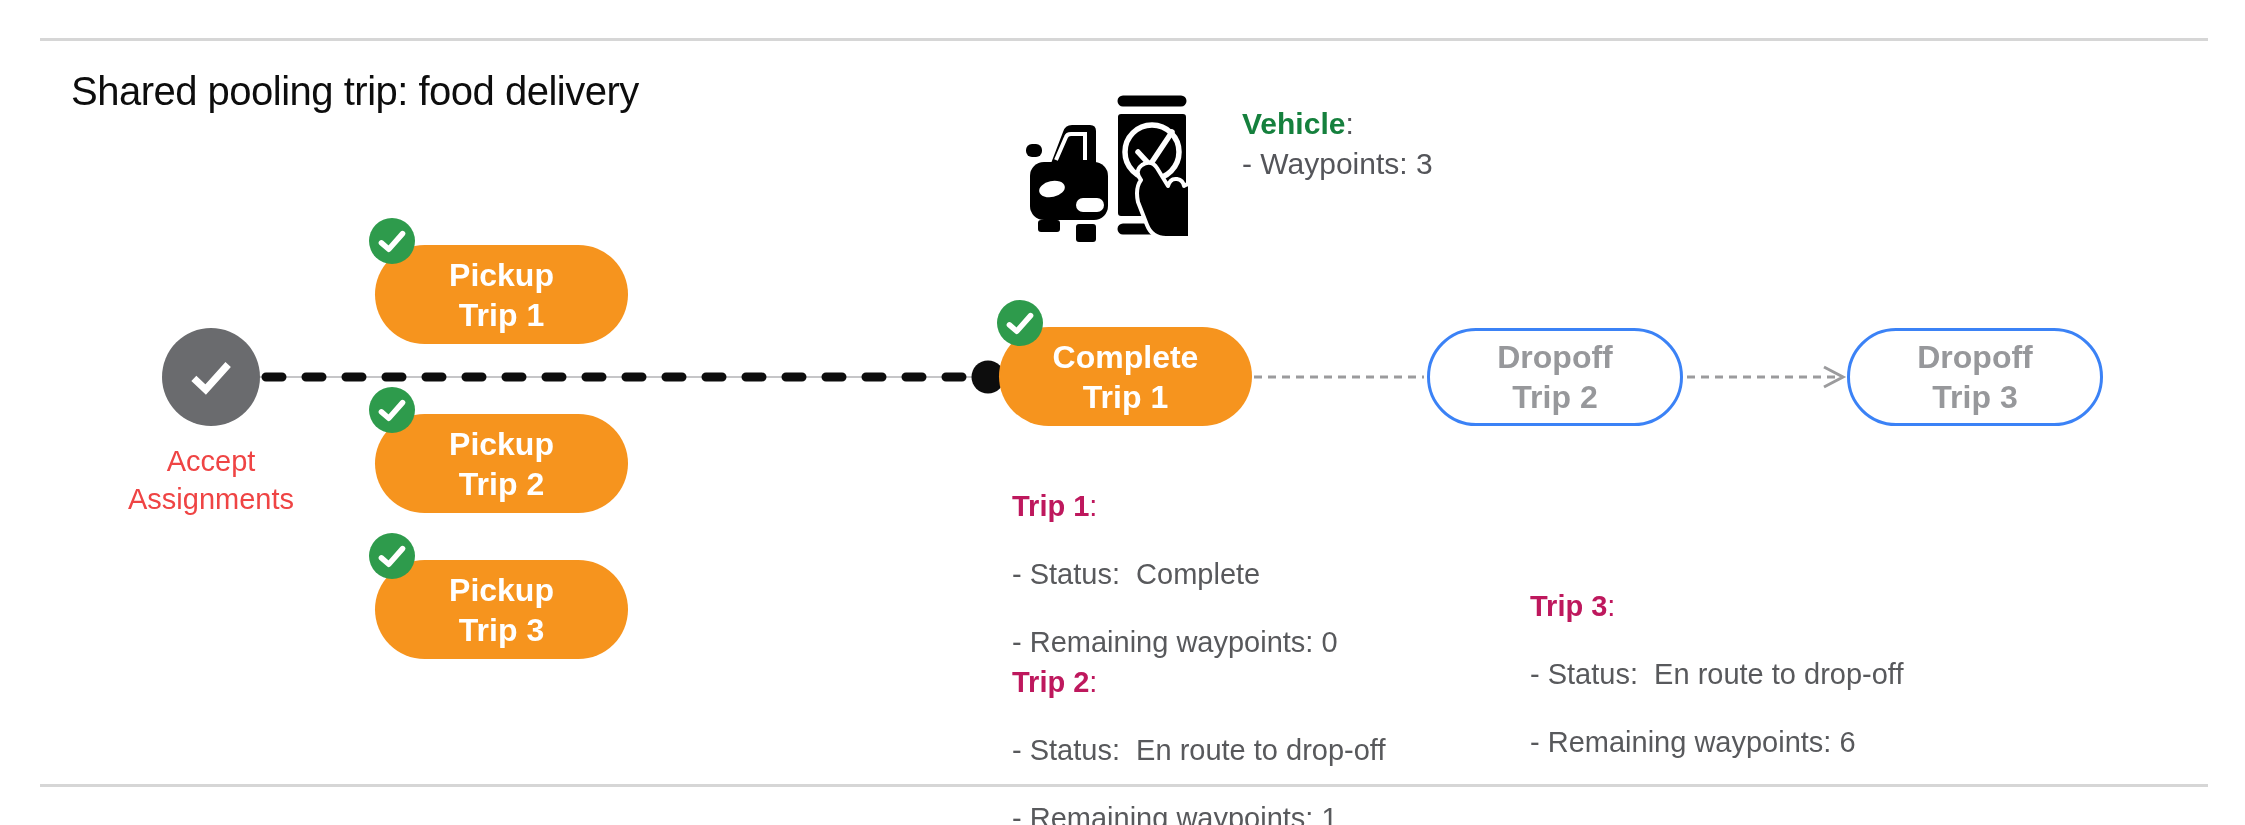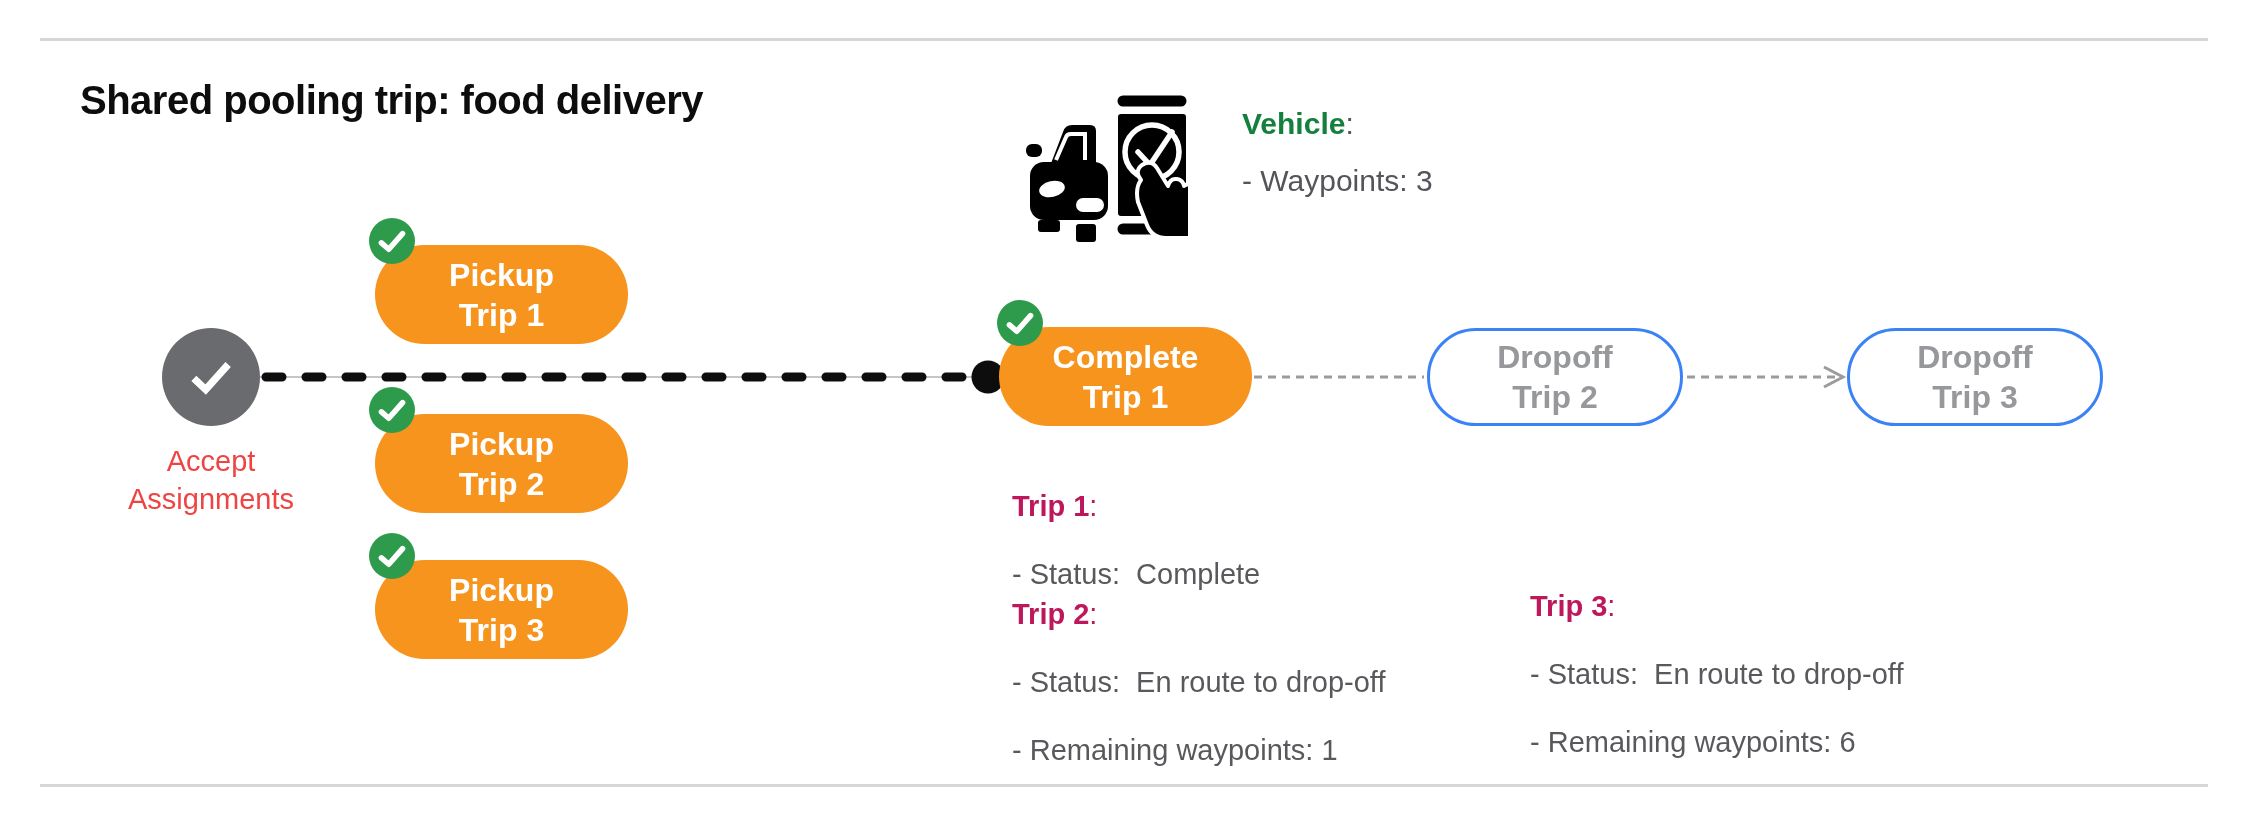--- a/index.html
+++ b/index.html
@@ -4,27 +4,27 @@
 <style>
   html,body{margin:0;padding:0;background:#fff;}
   .canvas{
     position:relative;width:2245px;height:825px;background:#ffffff;overflow:hidden;
     font-family:"Liberation Sans",sans-serif;
   }
   .rule{position:absolute;left:40px;width:2168px;height:3px;background:#d6d6d6;}
   .rule.top{top:38px;}
   .rule.bottom{top:784px;}
   .title{
-    position:absolute;left:64px;top:62px;margin:16px;
-    font-size:40px;font-weight:bold;color:#0d0d0d;letter-spacing:-0.5px;
+    position:absolute;left:64px;top:62px;margin:7px;
+    font-size:40px;font-weight:normal;color:#0d0d0d;letter-spacing:-0.5px;
   }
   .vehicle-icon{position:absolute;left:1026px;top:88px;width:162px;height:158px;}
   .vehicle-info{position:absolute;left:1242px;top:104px;font-size:30px;line-height:40px;color:#54555a;}
   .vehicle-info .b{font-weight:bold;color:#15803d;}
-  .vehicle-info .v-line{white-space:pre;margin-top:17px;}
+  .vehicle-info .v-line{white-space:pre;}
 
   .connectors{position:absolute;left:0;top:0;width:2245px;height:825px;pointer-events:none;}
 
   .start-node{
     position:absolute;left:162px;top:328px;width:98px;height:98px;border-radius:50%;
     background:#6a6b6e;display:flex;align-items:center;justify-content:center;
   }
   .start-label{
     position:absolute;left:86px;top:442px;width:250px;text-align:center;
     font-size:29px;line-height:38px;color:#ef4444;
@@ -153,20 +153,21 @@
   <div class="pill ghost" style="left:1847px;top:328px;">
     <div>Dropoff</div>
     <div>Trip 3</div>
   </div>
 
   <div class="status-block" style="left:1012px;top:486px;">
     <div class="s-head">
       <span>Trip 1</span><span class="colon">:</span>
     </div>
     <div class="s-line">- Status:  Complete</div>
+    <div class="s-line">- Remaining waypoints: 0</div>
     <div class="s-head">
       <span>Trip 2</span><span class="colon">:</span>
     </div>
     <div class="s-line">- Status:  En route to drop-off</div>
     <div class="s-line">- Remaining waypoints: 1</div>
   </div>
 
   <div class="status-block" style="left:1530px;top:586px;">
     <div class="s-head">
       <span>Trip 3</span><span class="colon">:</span>

